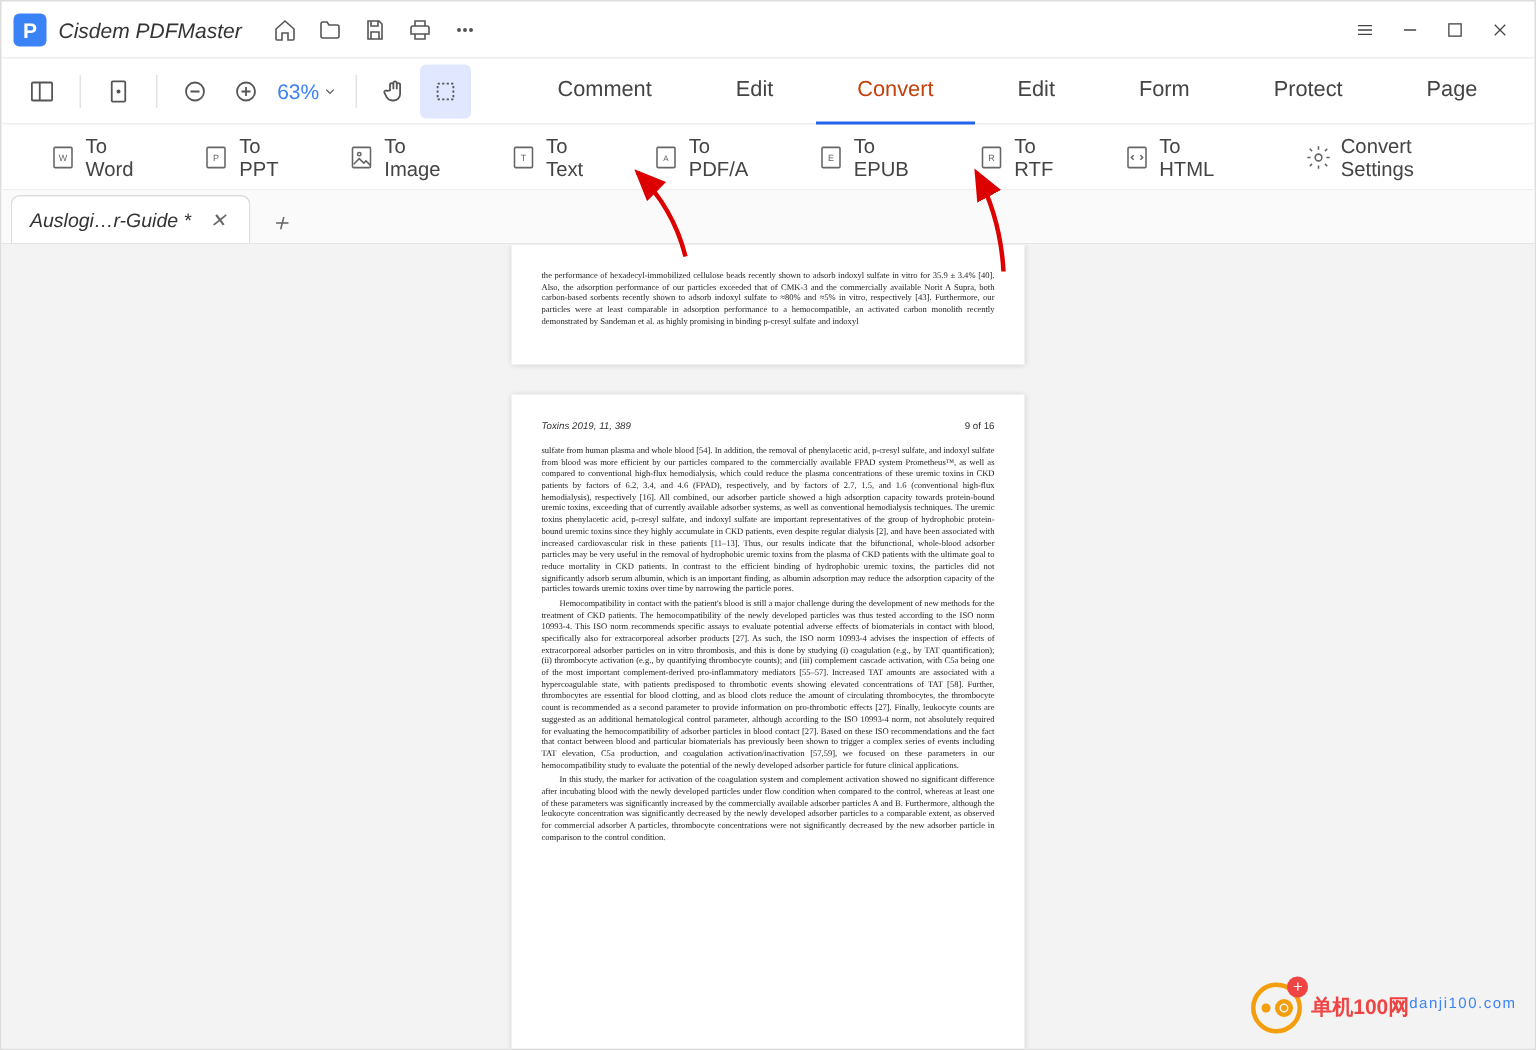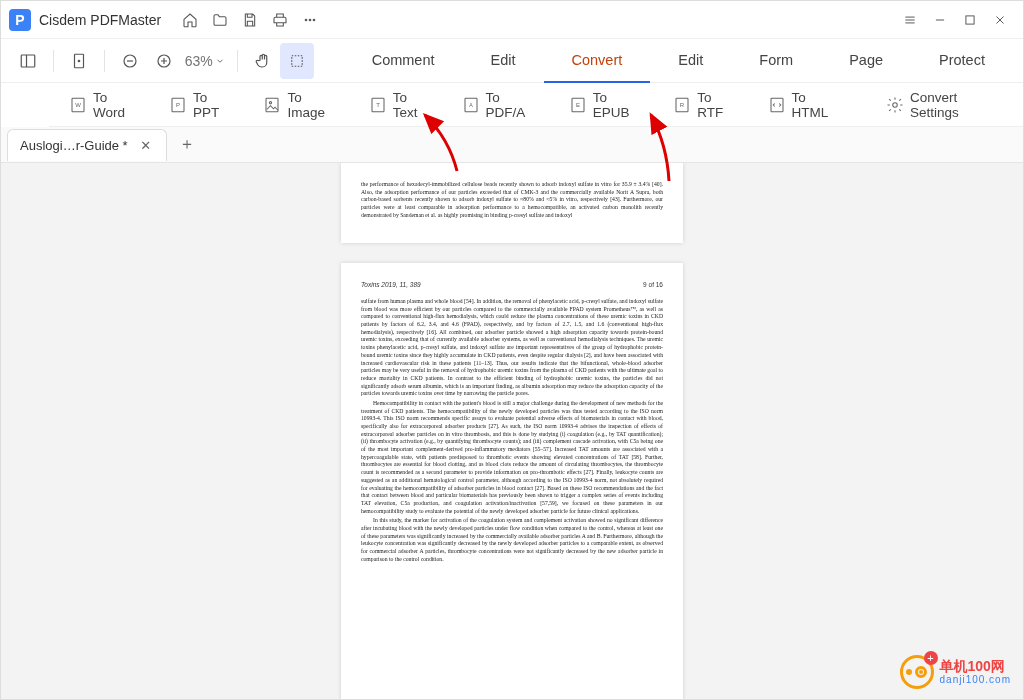--- a/index.html
+++ b/index.html
@@ -1,63 +1,63 @@
 <!DOCTYPE html>
 <html><head>
 <meta charset="utf-8">
 <style>
   * { box-sizing: border-box; margin: 0; padding: 0; font-family: "Segoe UI", Arial, sans-serif; }
   body { width: 1024px; height: 700px; overflow: hidden; background: #fff; position: relative; border:1px solid #ddd; }
   
   .title-bar { height: 38px; display: flex; align-items: center; padding: 0 8px; border-bottom: 1px solid #eee; }
   .app-logo { width:22px; height:22px; background:#3b82f6; border-radius:4px; color:#fff; font-weight:bold; display:flex; align-items:center; justify-content:center; font-size:14px; margin-right:8px;}
-  .app-title { font-size:14px; color:#333; margin-right:14px; }
+  .app-title { font-size:14px; color:#333; margin-right:14px;font-style:italic; }
   .tb-icon { width:30px; height:30px; display:flex; align-items:center; justify-content:center; color:#555; border-radius:4px; cursor:pointer; }
   .tb-icon svg { width:16px; height:16px; stroke:#555; fill:none; stroke-width:1.6; }
   .tb-spacer { flex:1; }
   .win-icon { width:30px; height:30px; display:flex; align-items:center; justify-content:center; color:#444; cursor:pointer;}
   .win-icon svg { width:14px; height:14px; stroke:#444; fill:none; stroke-width:1.5;}
   
   .toolbar2 { height:44px; display:flex; align-items:center; border-bottom:1px solid #eee; padding:0 10px; gap:0;}
   .t2-icon { width:36px; height:36px; display:flex; align-items:center; justify-content:center; border-radius:4px; cursor:pointer;}
   .t2-icon svg { width:18px; height:18px; stroke:#555; fill:none; stroke-width:1.6;}
   .t2-sep { width:1px; height:22px; background:#e3e3e3; margin:0 8px;}
-  .zoom-val { font-size:14px; color:#737373; padding:0 4px; display:flex; align-items:center; gap:2px;}
+  .zoom-val { font-size:14px; color:#3b82f6; padding:0 4px; display:flex; align-items:center; gap:2px;}
   .tabs { display:flex; margin-left:30px; gap:0;justify-content:center; }
   .tab { padding:0 28px; font-size:14.5px; color:#444; height:44px; display:flex; align-items:center; cursor:pointer; border-bottom:2px solid transparent;}
   .tab.active { color:#c2410c; border-bottom-color:#2563eb;}
   .t2-icon.selected { background:#e0e7ff; }
   
-  .convert-bar { height:44px; display:flex; align-items:center; border-bottom:1px solid #eee; padding:0 12px; gap:14px;margin-left:48px;}
+  .convert-bar { height:44px; display:flex; align-items:center; border-bottom:1px solid #eee; padding:0 24px; gap:14px;}
   .cv-btn { display:flex; align-items:center; gap:6px; padding:4px 8px; border-radius:4px; cursor:pointer; font-size:13.5px; color:#444;}
   .cv-icon { width:18px; height:18px; display:flex; align-items:center; justify-content:center;}
   .cv-icon svg { width:18px; height:18px; stroke:#666; fill:none; stroke-width:1.4;}
   .convert-bar .spacer { flex:1; }
   
-  .doc-tabs { height:36px; display:flex; align-items:center; background:#fafafa; border-bottom:1px solid #e5e5e5; padding-left:6px;}
+  .doc-tabs { height:36px; display:flex; align-items:flex-end; background:#fafafa; border-bottom:1px solid #e5e5e5; padding-left:6px;font-style:italic;}
   .doc-tab { height:32px; background:#fff; border:1px solid #ddd; border-bottom:none; border-top-left-radius:6px; border-top-right-radius:6px; display:flex; align-items:center; padding:0 10px 0 12px; font-size:13px; color:#333; gap:10px; min-width:160px;}
   .doc-tab .close { width:16px; height:16px; display:flex; align-items:center; justify-content:center; cursor:pointer; color:#666;}
   .doc-plus { width:28px; height:28px; display:flex; align-items:center; justify-content:center; color:#666; cursor:pointer; margin-left:6px;}
   
   .viewport { position:absolute; top:162px; left:0; right:0; bottom:0; background:#f3f3f3; overflow:hidden;}
   .page { position:absolute; left:50%; transform:translateX(-50%); width:342px; background:#fff; box-shadow:0 0 4px rgba(0,0,0,0.15); padding:18px 20px;}
   .page.p1 { top:0; height:80px;}
   .page.p2 { top:100px; height:560px;}
   .doc-text { font-family: "Times New Roman", serif; font-size:5.7px; line-height:1.35; color:#222; text-align:justify;}
   .doc-head { font-family:"Times New Roman",serif; font-size:6.5px; display:flex; justify-content:space-between; color:#333; margin-bottom:10px;}
   .para-indent { text-indent:12px; }
   
   .arrow { position:absolute; pointer-events:none; }
   
   .watermark { position:absolute; right:12px; bottom:10px; display:flex; align-items:center; gap:6px;}
   .wm-icon { width:34px; height:34px; border-radius:50%; border:3px solid #f59e0b; display:flex; align-items:center; justify-content:center; gap:3px;}
   .wm-dot { width:6px; height:6px; border-radius:50%; background:#f59e0b;}
   .wm-dot2 { width:12px; height:12px; border-radius:50%; border:3px solid #f59e0b; display:flex; align-items:center; justify-content:center;}
   .wm-plus { position:absolute; top:-4px; right:-4px; width:14px; height:14px; border-radius:50%; background:#ef4444; color:#fff; font-size:11px; display:flex; align-items:center; justify-content:center; line-height:1;}
-  .wm-text { display:flex; flex-direction:column; line-height:1.1;}
+  .wm-text { display:flex; flex-direction:row; line-height:1.1;}
   .wm-text .line1 { font-size:14px; font-weight:bold; color:#ef4444;}
   .wm-text .line2 { font-size:10px; color:#3b82f6; letter-spacing:1px;}
 </style>
 </head>
 <body>
 
 <div class="title-bar">
   <div class="app-logo">P</div>
   <div class="app-title">Cisdem PDFMaster</div>
   <div class="tb-icon">
@@ -153,22 +153,22 @@
       <svg viewBox="0 0 24 24">
         <rect x="5" y="5" width="14" height="14" stroke-dasharray="2 2"></rect>
       </svg>
     </div>
   <div class="tabs">
     <div class="tab">Comment</div>
     <div class="tab">Edit</div>
     <div class="tab active">Convert</div>
     <div class="tab">Edit</div>
     <div class="tab">Form</div>
+    <div class="tab">Protect</div>
     <div class="tab">Page</div>
-    <div class="tab">Protect</div>
   </div>
 </div>
 
 <div class="convert-bar">
   <div class="cv-btn">
     <span class="cv-icon">
         <svg viewBox="0 0 24 24">
           <rect x="4" y="3" width="16" height="18" rx="1"></rect>
           <text x="12" y="15" text-anchor="middle" font-size="8" fill="#666" stroke="none">W</text>
         </svg>

